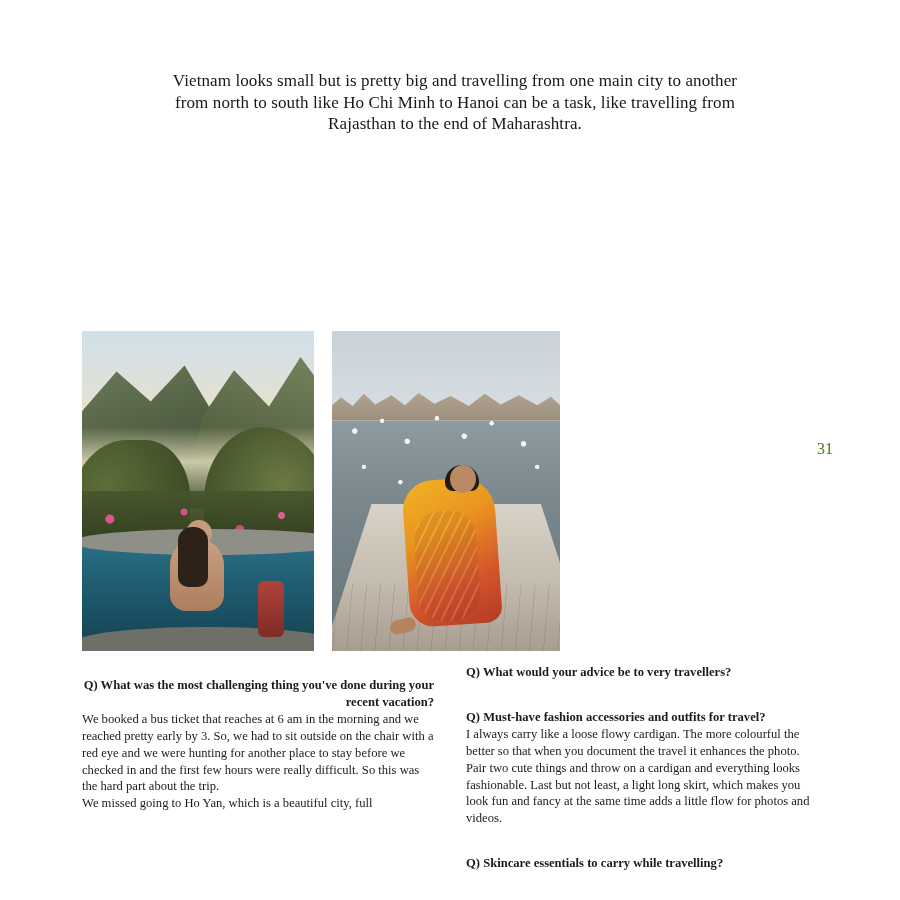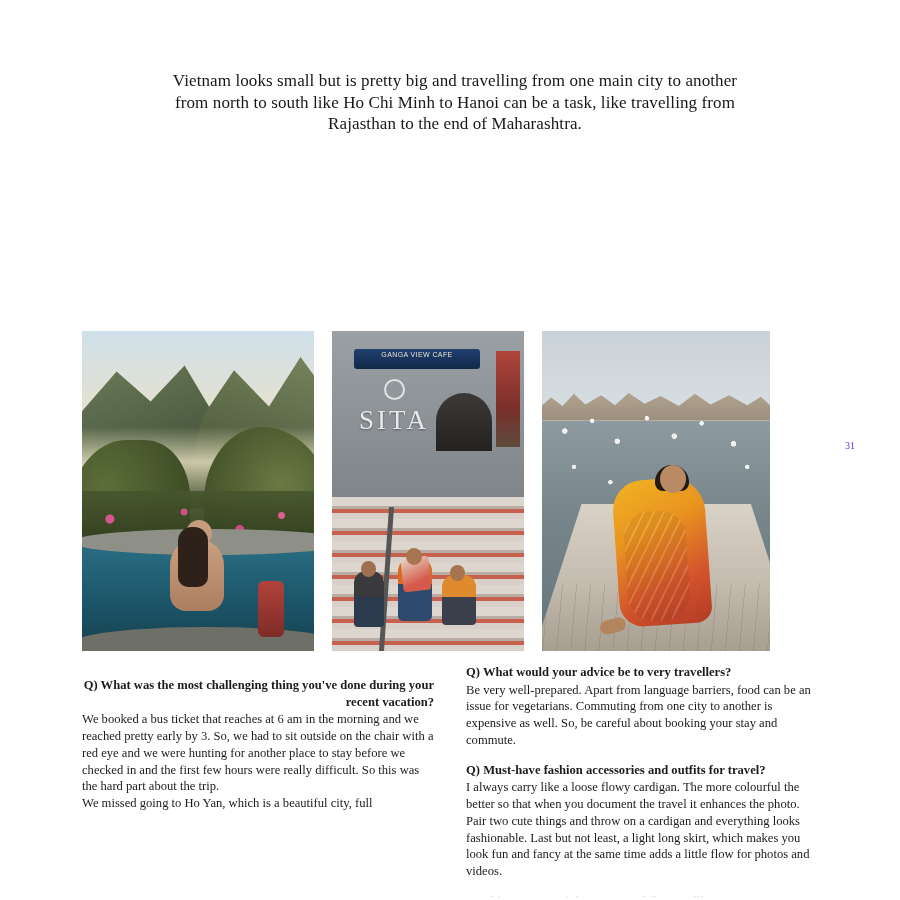--- a/index.html
+++ b/index.html
@@ -31,25 +31,25 @@
     font-family: "Liberation Serif", serif;
     font-size: 17px;
     line-height: 1.27;
     color: #171717;
     letter-spacing: 0.1px;
   }
 
   
   .page-number {
     position: absolute;
-    left: 845px;
+    left: 817px;
     top: 440px;
     font-family: "Liberation Serif", serif;
-    font-size: 10px;
-    color: #6d28d9;
+    font-size: 16px;
+    color: #4d7c0f;
   }
 
   
   .photo-row {
     position: absolute;
     left: 82px;
     top: 331px;
     width: 736px;
     height: 320px;
     display: flex;
@@ -308,21 +308,21 @@
     font-size: 12.6px;
     line-height: 1.33;
     color: #1b1b1b;
   }
   .col.left  { left: 82px; }
   .col.right { left: 466px; }
 
   .col p { margin: 0 0 0 0; }
   .col .q {
     font-weight: bold;
-    margin-top: 13px;
+    margin-top: 28px;
     margin-bottom: 1px;
   }
   .col .a { margin-bottom: 0; }
   .col .cont { margin-bottom: 0; }
   .col .q.first { margin-top: 13px; text-align: right; }
 
   
   .clip-fade {
     position: absolute;
     left: 0; bottom: 0; width: 100%; height: 14px;
@@ -352,40 +352,20 @@
       <div class="flowers"></div>
       <div class="pool"></div>
       <div class="pool-rim"></div>
       <div class="pool-rim2"></div>
       <div class="person-body"></div>
       <div class="person-head"></div>
       <div class="person-hair"></div>
       <div class="towel"></div>
     </div>
 
-    <div class="photo p2">
-      <div class="facade"></div>
-      <div class="awning"></div>
-      <div class="awning-text">GANGA VIEW CAFE</div>
-      <div class="logo-ring"></div>
-      <div class="shopsign">
-        <span>SITA</span>
-      </div>
-      <div class="door"></div>
-      <div class="banner-r"></div>
-      <div class="stairs"></div>
-      <div class="rail"></div>
-      <div class="fig-a"></div>
-      <div class="fig-a-head"></div>
-      <div class="fig-b"></div>
-      <div class="fig-b-scarf"></div>
-      <div class="fig-b-head"></div>
-      <div class="fig-c"></div>
-      <div class="fig-c-head"></div>
-    </div>
 
     <div class="photo p3">
       <div class="sky"></div>
       <div class="skyline"></div>
       <div class="river"></div>
       <div class="birds"></div>
       <div class="boat">
         <div class="boat-plank"></div>
       </div>
       <div class="sari"></div>
@@ -398,21 +378,20 @@
   </div>
 
   <div class="col left">
     <p class="q first">Q) What was the most challenging thing you've done during your recent vacation?</p>
     <p class="a">We booked a bus ticket that reaches at 6 am in the morning and we reached pretty early by 3. So, we had to sit outside on the chair with a red eye and we were hunting for another place to stay before we checked in and the first few hours were really difficult. So this was the hard part about the trip.</p>
     <p class="a">We missed going to Ho Yan, which is a beautiful city, full</p>
   </div>
 
   <div class="col right">
     <p class="q" style="margin-top:0">Q) What would your advice be to very travellers?</p>
-    <p class="a">Be very well-prepared. Apart from language barriers, food can be an issue  for vegetarians. Commuting from one city to another is expensive as well. So, be careful about booking your stay and commute.</p>
     <p class="q">Q) Must-have fashion accessories and outfits for travel?</p>
     <p class="a">I always carry like a loose flowy cardigan. The more colourful the better so that when you document the travel it enhances the photo. Pair two cute things and throw on a cardigan and everything looks fashionable. Last but not least, a light long skirt, which makes you look fun and fancy at the same time  adds a little flow for photos and videos.</p>
     <p class="q">Q) Skincare essentials to carry while travelling?</p>
   </div>
 
   <div class="clip-fade"></div>
 
 </div>
 
 </body></html>

